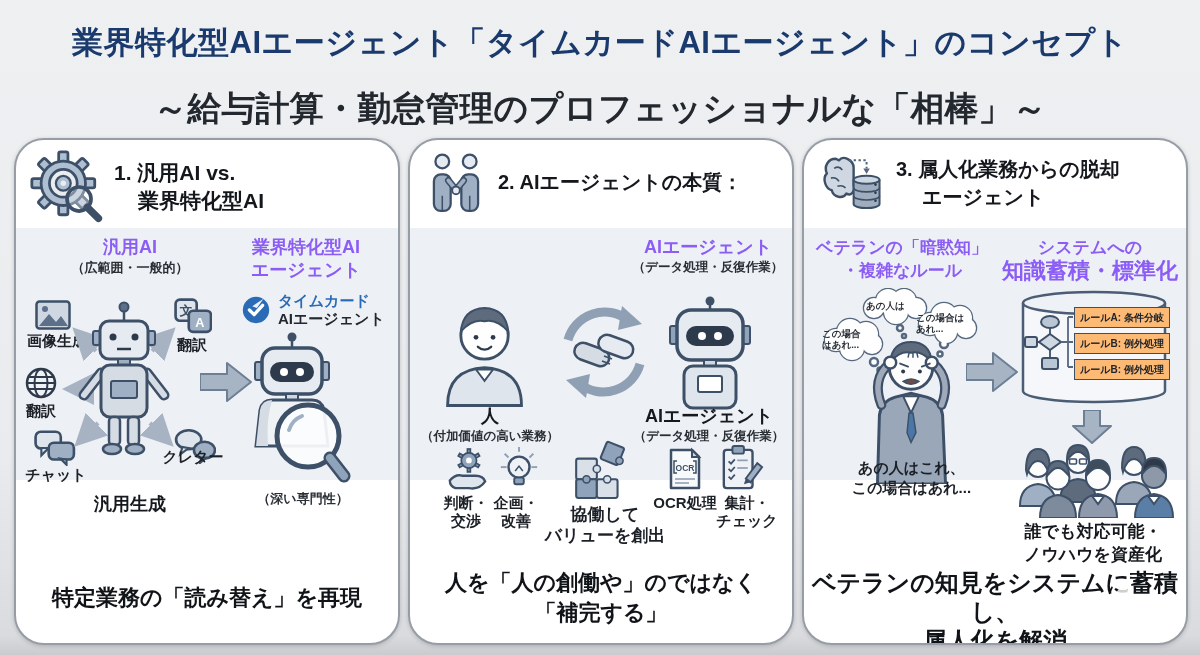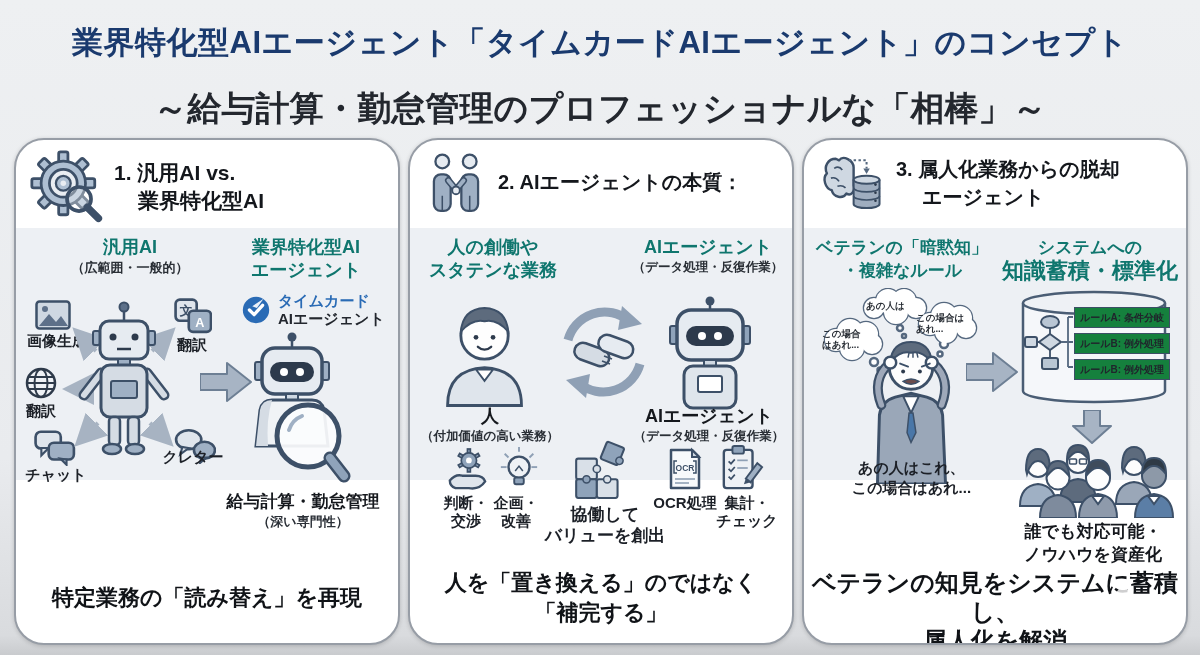--- a/index.html
+++ b/index.html
@@ -11,28 +11,28 @@
   .sub-title{position:absolute;top:86px;left:0;width:100%;text-align:center;
         font-size:34px;font-weight:bold;color:#23272e}
   .panel{position:absolute;top:138px;width:386px;height:507px;background:#ffffff;
         border:2px solid #979da6;border-radius:30px;box-sizing:border-box;overflow:hidden;
         box-shadow:0 1px 4px rgba(0,0,0,.18)}
   .band{position:absolute;left:0;right:0;top:88px;height:252px;background:#edf0f4;z-index:0}
   .abs{position:absolute;z-index:1}
   .phead{position:absolute;top:10px;left:14px;display:flex;gap:10px;align-items:center;z-index:1}
   .ptitle{font-size:21px;font-weight:bold;line-height:28px;color:#14171c;white-space:nowrap}
   .c{text-align:center}
-  .h18{font-size:18px;font-weight:bold;line-height:23px;color:#0f766e;white-space:nowrap}
+  .h18{font-size:18px;font-weight:bold;line-height:23px;color:#8b5cf6;white-space:nowrap}
   .s13{font-size:13px;font-weight:bold;color:#2a2f36;white-space:nowrap}
   .lbl15{font-size:15px;font-weight:bold;line-height:18px;white-space:nowrap;color:#1c2027}
   .cap18{font-size:18px;font-weight:bold;color:#15181d;white-space:nowrap}
   .sum{position:absolute;left:0;width:100%;text-align:center;font-weight:bold;color:#101317;z-index:1}
   .logo-blue{font-size:15px;font-weight:bold;color:#2a6bb5;line-height:18px;white-space:nowrap}
   .logo-dark{font-size:15px;font-weight:bold;color:#23272e;line-height:18px;white-space:nowrap}
-  .rule{position:absolute;z-index:2;width:94px;height:19px;background:#15803d;border:1.5px solid #3c4f66;
+  .rule{position:absolute;z-index:2;width:94px;height:19px;background:#fdba74;border:1.5px solid #3c4f66;
         font-size:10px;font-weight:bold;display:flex;align-items:center;justify-content:center;
         white-space:nowrap;color:#20252c}
   .bub{position:absolute;z-index:2;font-size:9.5px;font-weight:bold;line-height:11px;
         text-align:left;white-space:nowrap;color:#2a2f36}
 </style>
 </head>
 <body>
 
 <div class="page">
 
@@ -177,22 +177,22 @@
       <circle cx="58" cy="42" r="4" fill="#ffffff"></circle>
       <rect x="44" y="64" width="12" height="6" fill="#cfd8e2" stroke="#3d5068" stroke-width="2"></rect>
       <path d="M30,70 L70,70 Q80,70 82,80 L86,116 L14,116 L18,80 Q20,70 30,70 Z" fill="#f0f3f6" stroke="#3d5068" stroke-width="3"></path>
       <path d="M30,70 Q24,90 26,116 L14,116 L18,80 Q20,70 30,70 Z" fill="#d5dce4"></path>
       <circle cx="66" cy="106" r="31" fill="#fbfcfd" fill-opacity=".93" stroke="#3d5068" stroke-width="5"></circle>
       <path d="M47,100 A22,22 0 0 1 60,86" stroke="#9fb0c4" stroke-width="4" fill="none" stroke-linecap="round"></path>
       <line x1="88" y1="128" x2="102" y2="146" stroke="#3d5068" stroke-width="13" stroke-linecap="round"></line>
       <line x1="88" y1="128" x2="102" y2="146" stroke="#8fa3ba" stroke-width="8" stroke-linecap="round"></line>
     </svg>
 
+    <div class="abs c cap18" style="left:44px;top:352px;width:140px">汎用生成</div>
     <div class="abs c" style="left:192px;top:350px;width:190px">
-      <div class="cap18" style="font-size:17px">給与計算・勤怠管理</div>
       <div class="s13">（深い専門性）</div>
     </div>
 
     <div class="sum" style="top:443px;font-size:22px">特定業務の「読み替え」を再現</div>
   </section>
 
   <section class="panel" style="left:408px">
     <div class="band"></div>
 
     <div class="phead">
@@ -207,24 +207,20 @@
         <path d="M32,38 L42,50" stroke="#9fb0c4" stroke-width="5" stroke-linecap="round"></path>
         <path d="M52,38 L42,50" stroke="#3d5068" stroke-width="9" stroke-linecap="round"></path>
         <path d="M52,38 L42,50" stroke="#9fb0c4" stroke-width="5" stroke-linecap="round"></path>
         <circle cx="42" cy="51" r="5" fill="#e6ebf1" stroke="#3d5068" stroke-width="2.5"></circle>
       </svg>
       <div class="ptitle" style="font-size:20px">
         <div>2. AIエージェントの本質：</div>
       </div>
     </div>
 
-    <div class="abs c" style="left:-5px;top:96px;width:176px">
-      <div class="h18">人の創働や</div>
-      <div class="h18">スタテンな業務</div>
-    </div>
     <div class="abs c" style="left:208px;top:96px;width:180px">
       <div class="h18">AIエージェント</div>
       <div class="s13" style="font-size:12.5px">（データ処理・反復作業）</div>
     </div>
 
     <svg class="abs" style="left:30px;top:156px" width="90" height="112" viewBox="0 0 95 115">
       <path d="M8,114 Q8,76 47,74 Q86,76 86,114 Z" fill="#dfe5ec" stroke="#3d5068" stroke-width="3"></path>
       <path d="M38,76 L47,88 L56,76 Z" fill="#ffffff" stroke="#3d5068" stroke-width="2"></path>
       <circle cx="47" cy="40" r="25" fill="#fefefe" stroke="#3d5068" stroke-width="3"></circle>
       <path d="M22,36 Q24,12 47,11 Q70,12 72,36 Q60,22 47,25 Q34,22 22,36 Z" fill="#5d6b7d" stroke="#3d5068" stroke-width="2"></path>
@@ -338,21 +334,21 @@
       <path d="M9,33 l2.5,2.5 l4,-4.5" stroke="#3d5068" stroke-width="1.8" fill="none"></path>
       <polygon points="27,35 39,19 44,23 32,39" fill="#9fb0c4" stroke="#3d5068" stroke-width="2"></polygon>
       <polygon points="27,35 32,39 25,41" fill="#3d5068"></polygon>
     </svg>
     <div class="abs c lbl15" style="left:292px;top:354px;width:90px">
       <div>集計・</div>
       <div>チェック</div>
     </div>
 
     <div class="sum" style="top:428px;font-size:22px;line-height:30px">
-      <div>人を「置き換える」のではなく</div>
+      <div>人を「人の創働や」のではなく</div>
       <div>「補完する」</div>
     </div>
   </section>
 
   <section class="panel" style="left:802px">
     <div class="band"></div>
 
     <div class="phead">
       <svg width="68" height="66" viewBox="0 0 84 80">
         <path d="M22,10 C12,10 7,20 11,28 C5,34 9,47 17,49 C19,58 31,60 35,53 C41,57 46,50 44,43 L44,21 C44,12 31,5 26,12 Z" fill="#cfd8e2" stroke="#3d5068" stroke-width="3" stroke-linejoin="round"></path>

